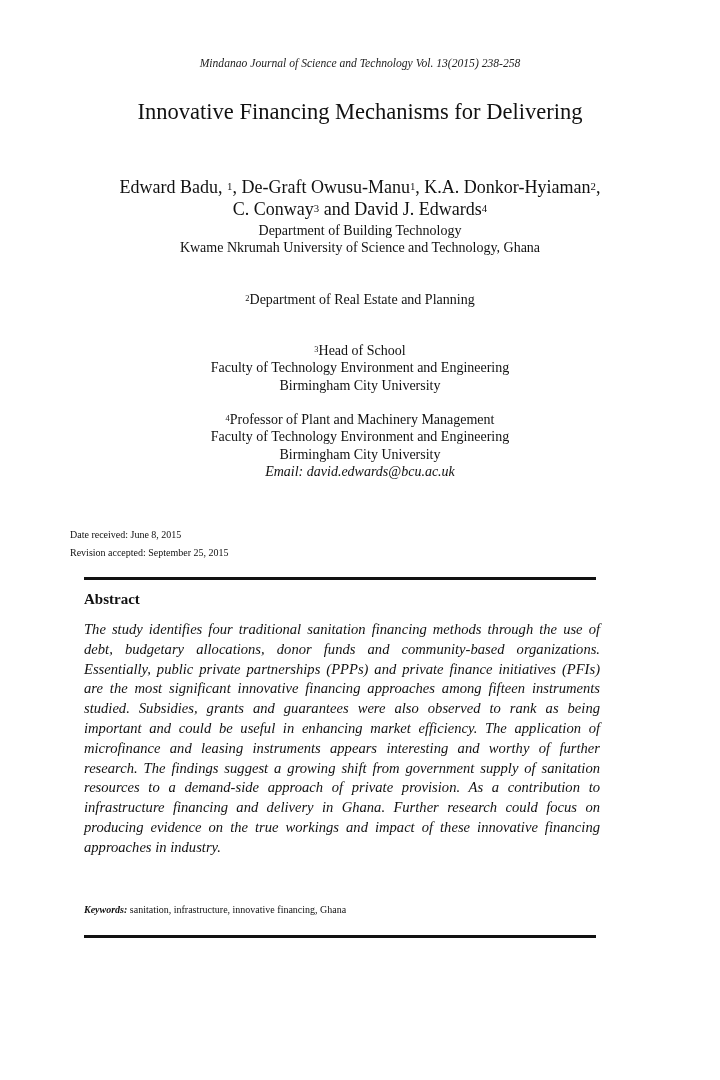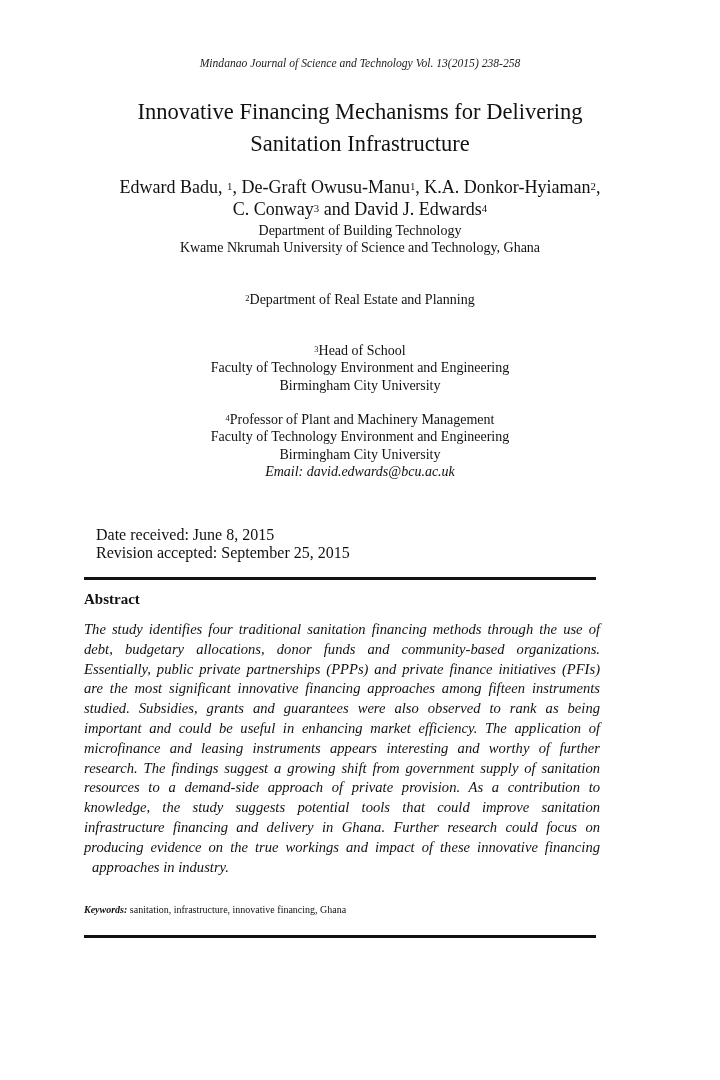--- a/index.html
+++ b/index.html
@@ -13,42 +13,41 @@
   .journal { top: 57px; font-size: 11.6px; font-style: italic; color: #222; }
   .title { top: 96px; font-size: 22.5px; font-weight: normal; line-height: 32px; }
   .authors { top: 176px; font-size: 18px; line-height: 22px; }
   .authors sup, .aff sup { font-size: 0.6em; vertical-align: top; position: relative; top: -0.1em; }
   .aff { font-size: 14px; line-height: 17.4px; }
   .aff .email { font-style: italic; }
   .aff1 { top: 222px; }
   .aff2 { top: 291px; }
   .aff3 { top: 342px; }
   .aff4 { top: 411px; }
-  .dates { left: 96px; top: 526px; font-size: 16px; line-height: 17.5px; }
+  .dates { left: 70px; top: 526px; font-size: 10px; line-height: 17.5px; }
   .rule { left: 84px; width: 512px; height: 3px; background: #111; }
   .rule-top { top: 577px; }
   .rule-bottom { top: 935px; }
   .abstract-heading { left: 84px; top: 591px; font-size: 15px; font-weight: bold; }
   .abstract-body {
     left: 84px; top: 620px; width: 516px; font-size: 14.6px; line-height: 19.8px;
     font-style: italic; text-align: justify; text-align-last: left;
   }
   .abstract-body .ln { display: block; text-align: justify; text-align-last: justify; white-space: nowrap; font-style: italic; }
-  .abstract-body .ln.last { text-align-last: left; margin-left: 8px; }
+  .abstract-body .ln.last { text-align-last: left; }
   .keywords { left: 84px; top: 904px; font-size: 10px; }
   .keywords .kw-label { font-weight: bold; font-style: italic; }
 </style>
 </head>
 <body>
 
 <div class="abs center journal">Mindanao Journal of Science and Technology Vol. 13(2015) 238-258</div>
 
 <div class="abs center title">
   <div>Innovative Financing Mechanisms for Delivering</div>
-  <div>Sanitation Infrastructure</div>
 </div>
 
 <div class="abs center authors">
   <div>
     <span>Edward Badu, </span><sup>1</sup><span>, De-Graft Owusu-Manu</span><sup>1</sup><span>, K.A. Donkor-Hyiaman</span><sup>2</sup><span>,</span>
   </div>
   <div>
     <span>C. Conway</span><sup>3</sup><span> and David J. Edwards</span><sup>4</sup>
   </div>
 </div>
@@ -87,21 +86,20 @@
 <div class="abs abstract-body">
   <span class="ln">The study identifies four traditional sanitation financing methods through the use of</span>
   <span class="ln">debt, budgetary allocations, donor funds and community-based organizations.</span>
   <span class="ln">Essentially, public private partnerships (PPPs) and private finance initiatives (PFIs)</span>
   <span class="ln">are the most significant innovative financing approaches among fifteen instruments</span>
   <span class="ln">studied. Subsidies, grants and guarantees were also observed to rank as being</span>
   <span class="ln">important and could be useful in enhancing market efficiency. The application of</span>
   <span class="ln">microfinance and leasing instruments appears interesting and worthy of further</span>
   <span class="ln">research. The findings suggest a growing shift from government supply of sanitation</span>
   <span class="ln">resources to a demand-side approach of private provision. As a contribution to</span>
-  <span class="ln">knowledge, the study suggests potential tools that could improve sanitation</span>
   <span class="ln">infrastructure financing and delivery in Ghana. Further research could focus on</span>
   <span class="ln">producing evidence on the true workings and impact of these innovative financing</span>
   <span class="ln last">approaches in industry.</span>
 </div>
 
 <div class="abs keywords">
   <span class="kw-label">Keywords:</span><span> sanitation, infrastructure, innovative financing, Ghana</span>
 </div>
 
 <div class="abs rule rule-bottom"></div>

